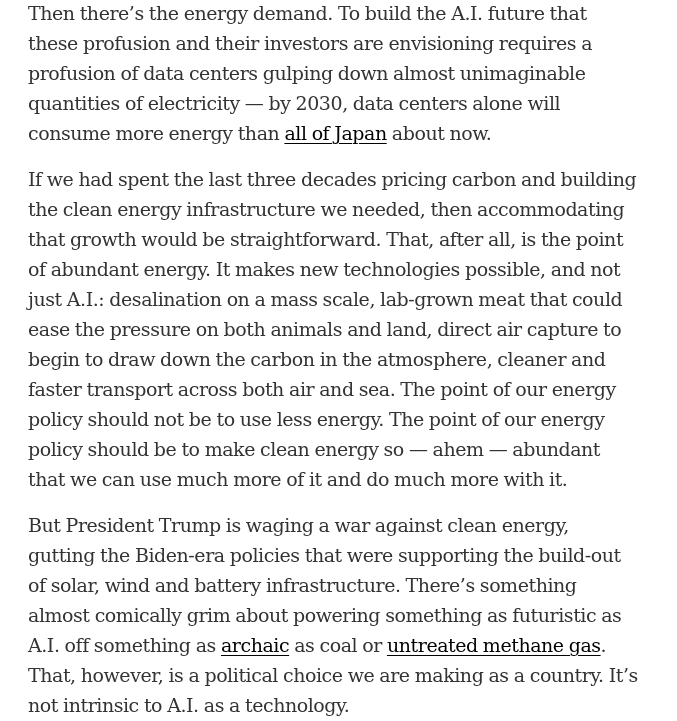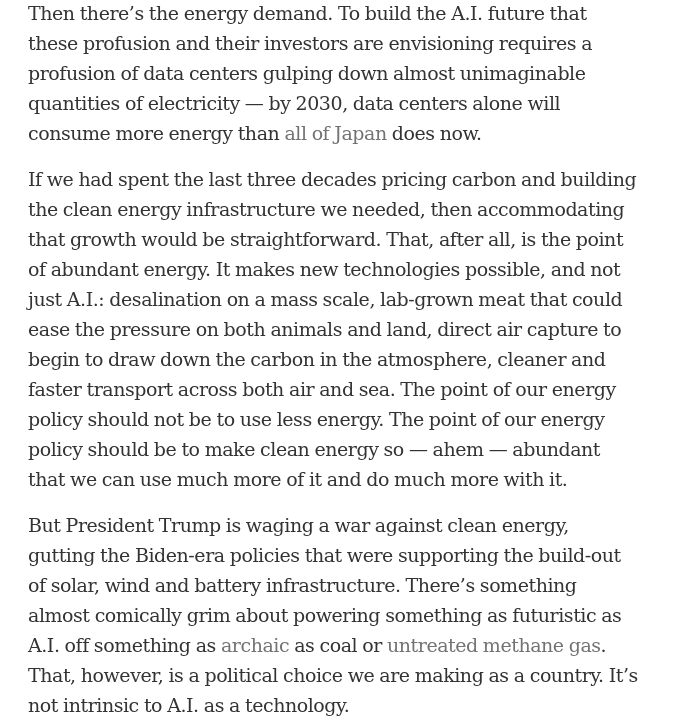--- a/index.html
+++ b/index.html
@@ -23,28 +23,29 @@
       word-spacing: -0.5px;
     }
     .article p {
       margin: 0 0 16px 0;
       padding: 0;
     }
     .article p:first-child {
       margin-top: -2px;
     }
     .article a {
-      color: #737373;
+      color: #000000;
+      text-decoration: underline;
       text-decoration-thickness: 1px;
       text-underline-offset: 3px;
       cursor: pointer;
     }
   </style>
 </head>
 <body>
 
 <div class="article">
-  <p><span>Then there’s the energy demand. To build the A.I. future that these profusion and their investors are envisioning requires a profusion of data centers gulping down almost unimaginable quantities of electricity — by 2030, data centers alone will consume more energy than </span><a>all of Japan</a><span> does now.</span></p>
+  <p><span>Then there’s the energy demand. To build the A.I. future that these profusion and their investors are envisioning requires a profusion of data centers gulping down almost unimaginable quantities of electricity — by 2030, data centers alone will consume more energy than </span><a>all of Japan</a><span> about now.</span></p>
 
   <p><span>If we had spent the last three decades pricing carbon and building the clean energy infrastructure we needed, then accommodating that growth would be straightforward. That, after all, is the point of abundant energy. It makes new technologies possible, and not just A.I.: desalination on a mass scale, lab-grown meat that could ease the pressure on both animals and land, direct air capture to begin to draw down the carbon in the atmosphere, cleaner and faster transport across both air and sea. The point of our energy policy should not be to use less energy. The point of our energy policy should be to make clean energy so — ahem — abundant that we can use much more of it and do much more with it.</span></p>
 
   <p><span>But President Trump is waging a war against clean energy, gutting the Biden-era policies that were supporting the build-out of solar, wind and battery infrastructure. There’s something almost comically grim about powering something as futuristic as A.I. off something as </span><a>archaic</a><span> as coal or </span><a>untreated methane gas</a><span>. That, however, is a political choice we are making as a country. It’s not intrinsic to A.I. as a technology.</span></p>
 </div>
 
 </body></html>

